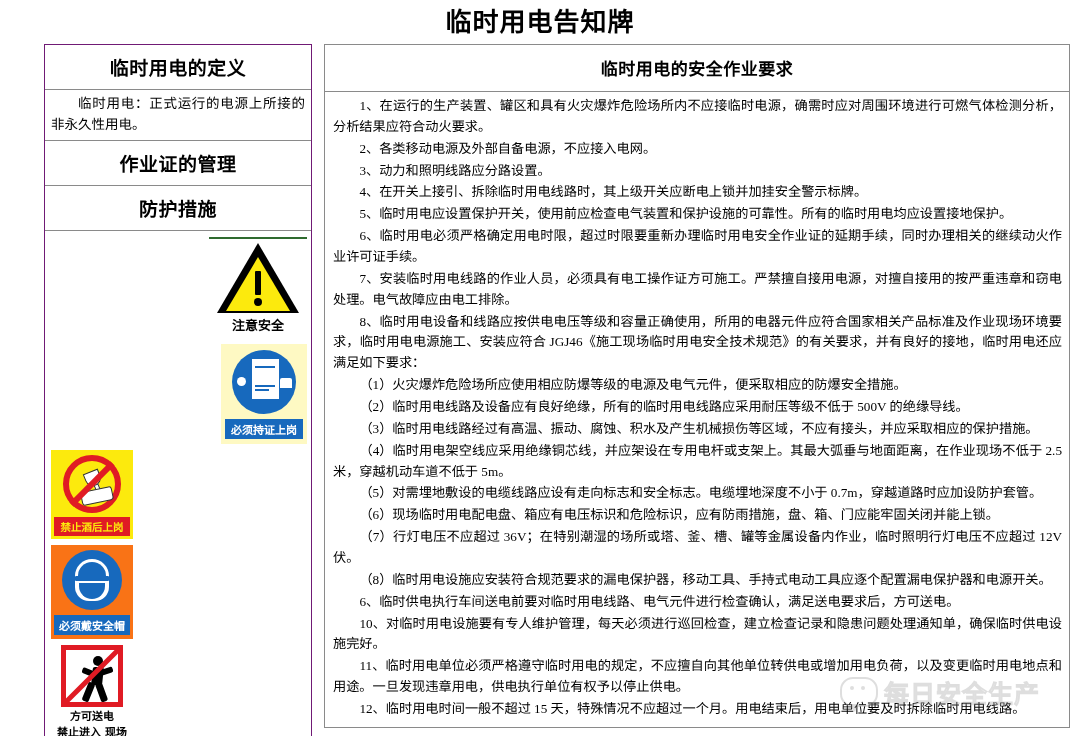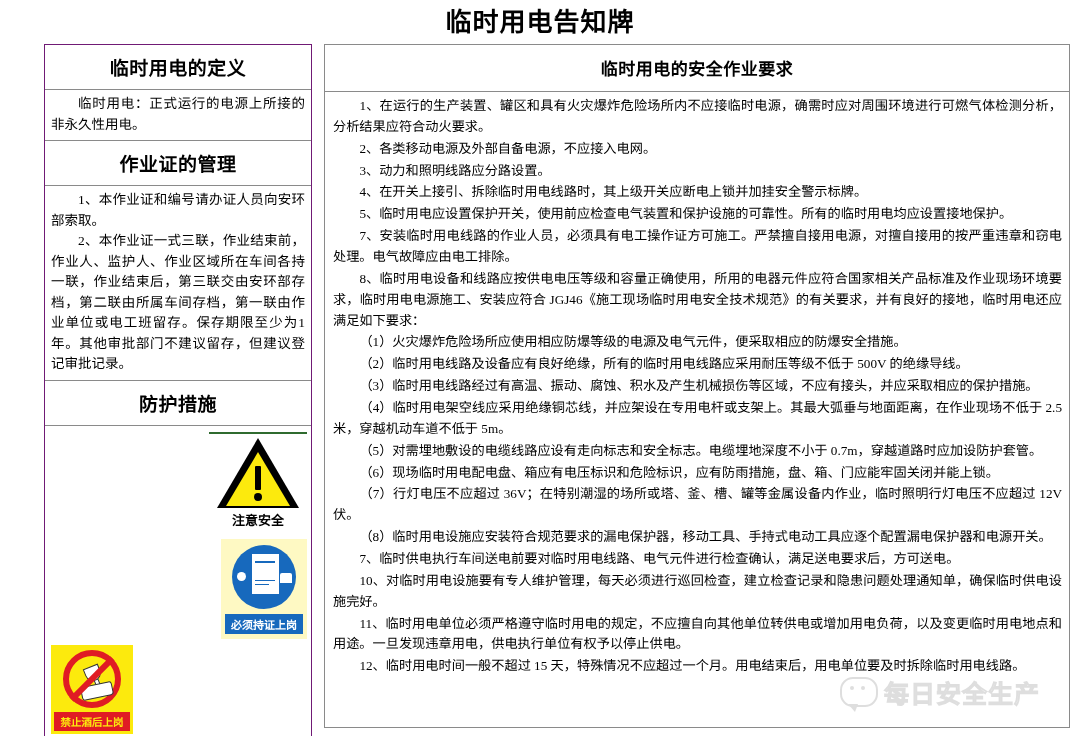--- a/index.html
+++ b/index.html
@@ -416,24 +416,20 @@
 <div class="doc-title">临时用电告知牌</div>
 
 <div class="board">
 
   <div class="col-left">
 
     <div class="sec-head">临时用电的定义</div>
     <div class="sec-body indent">临时用电：正式运行的电源上所接的非永久性用电。</div>
 
     <div class="sec-head">作业证的管理</div>
-    <div class="sec-body">
-      <div class="indent">1、本作业证和编号请办证人员向安环部索取。</div>
-      <div class="indent">2、本作业证一式三联，作业结束前，作业人、监护人、作业区域所在车间各持一联，作业结束后，第三联交由安环部存档，第二联由所属车间存档，第一联由作业单位或电工班留存。保存期限至少为1年。其他审批部门不建议留存，但建议登记审批记录。</div>
-    </div>
 
     <div class="sec-head">防护措施</div>
 
     <div class="signs-wrap">
 
       <div class="signs-row">
 
         <div class="sign sign-warning">
           <div class="tri">
             <span class="bang"></span>
@@ -504,31 +500,32 @@
 
   <div class="col-right">
     <div class="sec-head right-head">临时用电的安全作业要求</div>
 
     <div class="rules">
       <p>1、在运行的生产装置、罐区和具有火灾爆炸危险场所内不应接临时电源，确需时应对周围环境进行可燃气体检测分析，分析结果应符合动火要求。</p>
       <p>2、各类移动电源及外部自备电源，不应接入电网。</p>
       <p>3、动力和照明线路应分路设置。</p>
       <p>4、在开关上接引、拆除临时用电线路时，其上级开关应断电上锁并加挂安全警示标牌。</p>
       <p>5、临时用电应设置保护开关，使用前应检查电气装置和保护设施的可靠性。所有的临时用电均应设置接地保护。</p>
+      <p>6、临时用电必须严格确定用电时限，超过时限要重新办理临时用电安全作业证的延期手续，同时办理相关的继续动火作业许可证手续。</p>
       <p>7、安装临时用电线路的作业人员，必须具有电工操作证方可施工。严禁擅自接用电源，对擅自接用的按严重违章和窃电处理。电气故障应由电工排除。</p>
       <p>8、临时用电设备和线路应按供电电压等级和容量正确使用，所用的电器元件应符合国家相关产品标准及作业现场环境要求，临时用电电源施工、安装应符合 JGJ46《施工现场临时用电安全技术规范》的有关要求，并有良好的接地，临时用电还应满足如下要求：</p>
       <p class="sub">（1）火灾爆炸危险场所应使用相应防爆等级的电源及电气元件，便采取相应的防爆安全措施。</p>
       <p class="sub">（2）临时用电线路及设备应有良好绝缘，所有的临时用电线路应采用耐压等级不低于 500V 的绝缘导线。</p>
       <p class="sub">（3）临时用电线路经过有高温、振动、腐蚀、积水及产生机械损伤等区域，不应有接头，并应采取相应的保护措施。</p>
       <p class="sub">（4）临时用电架空线应采用绝缘铜芯线，并应架设在专用电杆或支架上。其最大弧垂与地面距离，在作业现场不低于 2.5 米，穿越机动车道不低于 5m。</p>
       <p class="sub">（5）对需埋地敷设的电缆线路应设有走向标志和安全标志。电缆埋地深度不小于 0.7m，穿越道路时应加设防护套管。</p>
       <p class="sub">（6）现场临时用电配电盘、箱应有电压标识和危险标识，应有防雨措施，盘、箱、门应能牢固关闭并能上锁。</p>
       <p class="sub">（7）行灯电压不应超过 36V；在特别潮湿的场所或塔、釜、槽、罐等金属设备内作业，临时照明行灯电压不应超过 12V 伏。</p>
       <p class="sub">（8）临时用电设施应安装符合规范要求的漏电保护器，移动工具、手持式电动工具应逐个配置漏电保护器和电源开关。</p>
-      <p>7、临时供电执行车间送电前要对临时用电线路、电气元件进行检查确认，满足送电要求后，方可送电。</p>
+      <p>6、临时供电执行车间送电前要对临时用电线路、电气元件进行检查确认，满足送电要求后，方可送电。</p>
       <p>10、对临时用电设施要有专人维护管理，每天必须进行巡回检查，建立检查记录和隐患问题处理通知单，确保临时供电设施完好。</p>
       <p>11、临时用电单位必须严格遵守临时用电的规定，不应擅自向其他单位转供电或增加用电负荷，以及变更临时用电地点和用途。一旦发现违章用电，供电执行单位有权予以停止供电。</p>
       <p>12、临时用电时间一般不超过 15 天，特殊情况不应超过一个月。用电结束后，用电单位要及时拆除临时用电线路。</p>
     </div>
   </div>
 </div>
 
 <div class="watermark">
   <div class="wm-logo">
     <span class="e1"></span>

